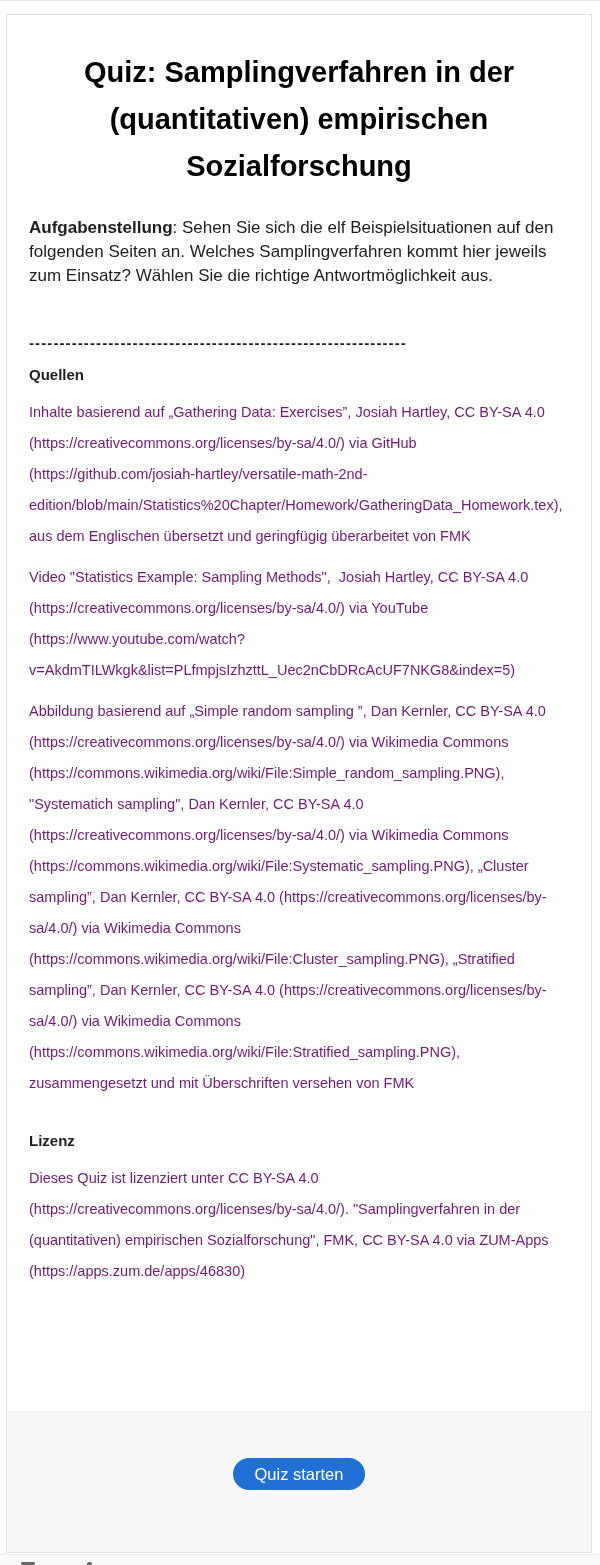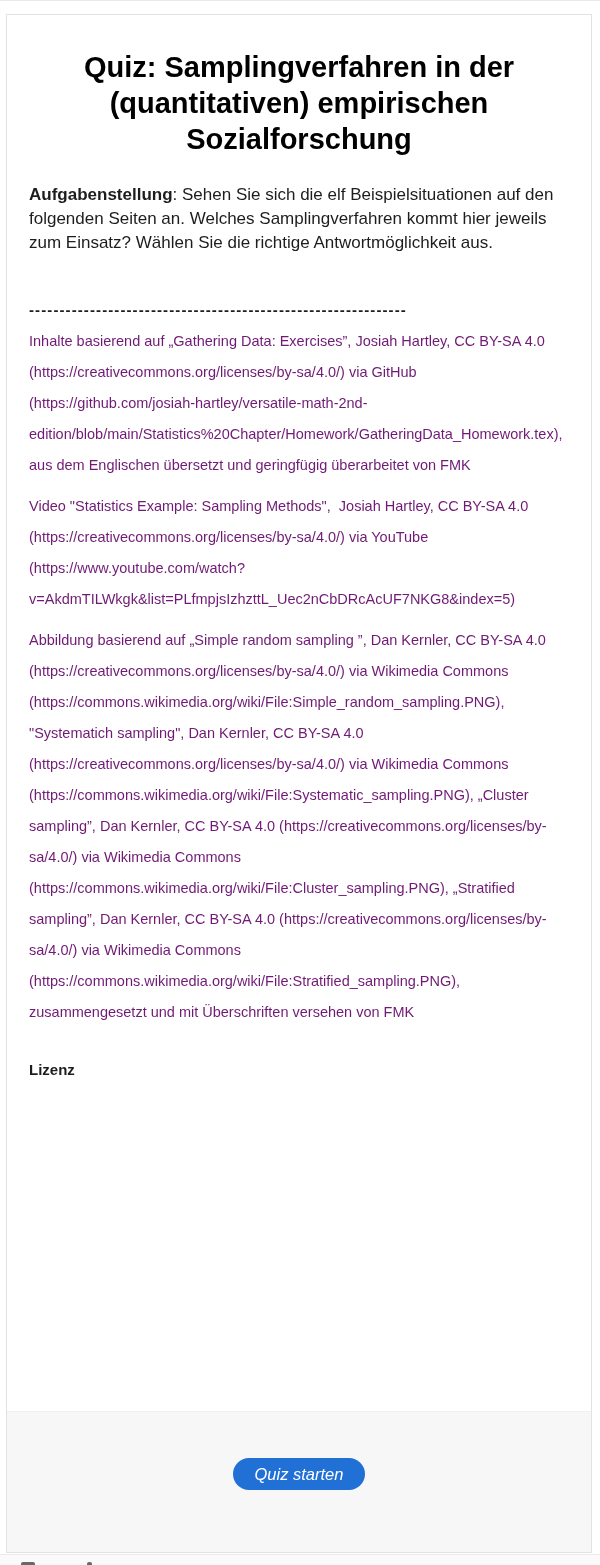--- a/index.html
+++ b/index.html
@@ -23,21 +23,21 @@
     display: flex; flex-direction: column;
     overflow: hidden;
   }
   .card-content {
     flex: 1 1 auto;
     padding: 34px 22px 0 22px;
     overflow: hidden;
   }
   .quiz-title {
     font-size: 29px; font-weight: bold; color: #000000;
-    line-height: 36px; text-align: center;
+    line-height: 47px; text-align: center;
     margin: 0 6px 26px 6px;
   }
   .intro-p {
     font-size: 17px; line-height: 24px; color: #1d1d1d;
     margin: 0 0 16px 0;
   }
   .intro-p b { font-weight: bold; }
   .dash-divider {
     font-size: 15px; font-weight: bold; color: #1d1d1d;
     letter-spacing: 1.1px;
@@ -64,21 +64,21 @@
     padding-top: 46px;
   }
   .start-btn {
     background: #2170d6; color: #ffffff;
     font-family: "Liberation Sans", sans-serif;
     font-size: 16.5px;
     border: none; border-radius: 16px;
     height: 32px; min-width: 127px;
     padding: 0 22px;
     cursor: pointer;
-    display: inline-flex; align-items: center; justify-content: center; font-style: italic;
+    display: inline-flex; align-items: center; justify-content: center;
   }
   .bottom-bar {
     position: absolute; left: 0; right: 0; top: 1554px; height: 11px;
     background: #fafafa;
     border-top: 1px solid #ebebeb;
     overflow: hidden;
   }
   .partial-icon {
     position: absolute; top: 7px; height: 9px;
     background: #686868; border-radius: 2px;
@@ -94,26 +94,28 @@
 <div class="card">
   <div class="card-content">
 
     <h1 class="quiz-title">Quiz: Samplingverfahren in der (quantitativen) empirischen Sozialforschung</h1>
 
     <p class="intro-p"><b>Aufgabenstellung</b><span>: Sehen Sie sich die elf Beispielsituationen auf den folgenden Seiten an. Welches Samplingverfahren kommt hier jeweils zum Einsatz? Wählen Sie die richtige Antwortmöglichkeit aus.</span></p>
 
 
     <div class="dash-divider">--------------------------------------------------------------</div>
 
+    <div class="small-heading">Quellen</div>
 
     <p class="src-p">Inhalte basierend auf „Gathering Data: Exercises”, Josiah Hartley, CC BY-SA 4.0 (https://creativecommons.org/licenses/by-sa/4.0/) via GitHub (https://github.com/josiah-hartley/versatile-math-2nd-edition/blob/main/Statistics%20Chapter/Homework/GatheringData_Homework.tex), aus dem Englischen übersetzt und geringfügig überarbeitet von FMK</p>
     <p class="src-p">Video "Statistics Example: Sampling Methods",  Josiah Hartley, CC BY-SA 4.0 (https://creativecommons.org/licenses/by-sa/4.0/) via YouTube (https://www.youtube.com/watch?v=AkdmTILWkgk&amp;list=PLfmpjsIzhzttL_Uec2nCbDRcAcUF7NKG8&amp;index=5)</p>
     <p class="src-p">Abbildung basierend auf „Simple random sampling ”, Dan Kernler, CC BY-SA 4.0 (https://creativecommons.org/licenses/by-sa/4.0/) via Wikimedia Commons (https://commons.wikimedia.org/wiki/File:Simple_random_sampling.PNG), "Systematich sampling", Dan Kernler, CC BY-SA 4.0 (https://creativecommons.org/licenses/by-sa/4.0/) via Wikimedia Commons (https://commons.wikimedia.org/wiki/File:Systematic_sampling.PNG), „Cluster sampling”, Dan Kernler, CC BY-SA 4.0 (https://creativecommons.org/licenses/by-sa/4.0/) via Wikimedia Commons (https://commons.wikimedia.org/wiki/File:Cluster_sampling.PNG), „Stratified sampling”, Dan Kernler, CC BY-SA 4.0 (https://creativecommons.org/licenses/by-sa/4.0/) via Wikimedia Commons (https://commons.wikimedia.org/wiki/File:Stratified_sampling.PNG), zusammengesetzt und mit Überschriften versehen von FMK</p>
 
     <div class="small-heading license-heading">Lizenz</div>
+    <p class="src-p">Dieses Quiz ist lizenziert unter CC BY-SA 4.0 (https://creativecommons.org/licenses/by-sa/4.0/). "Samplingverfahren in der (quantitativen) empirischen Sozialforschung", FMK, CC BY-SA 4.0 via ZUM-Apps (https://apps.zum.de/apps/46830)</p>
 
   </div>
 
   <div class="card-footer">
     <button class="start-btn">Quiz starten</button>
   </div>
 </div>
 
 <div class="bottom-bar">
   <div class="partial-icon one"></div>

